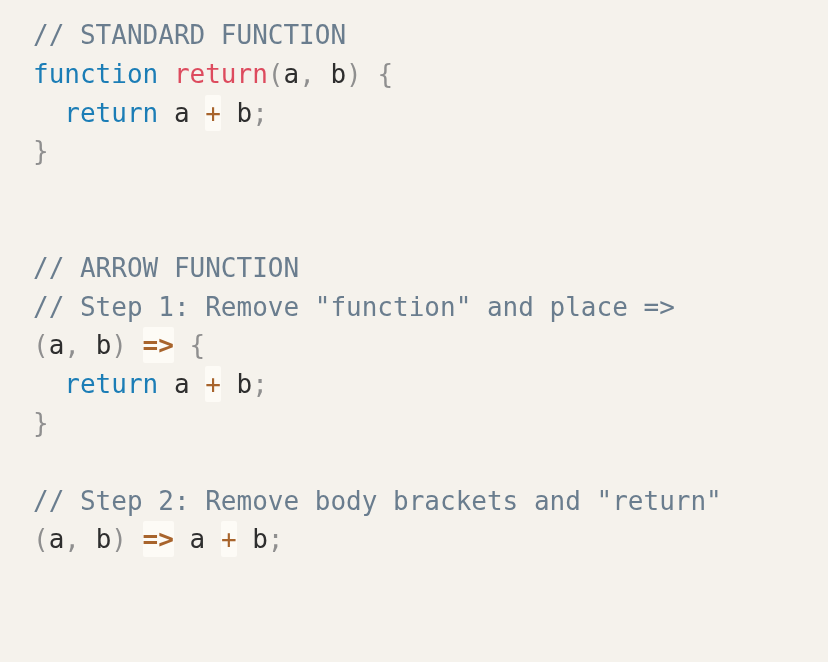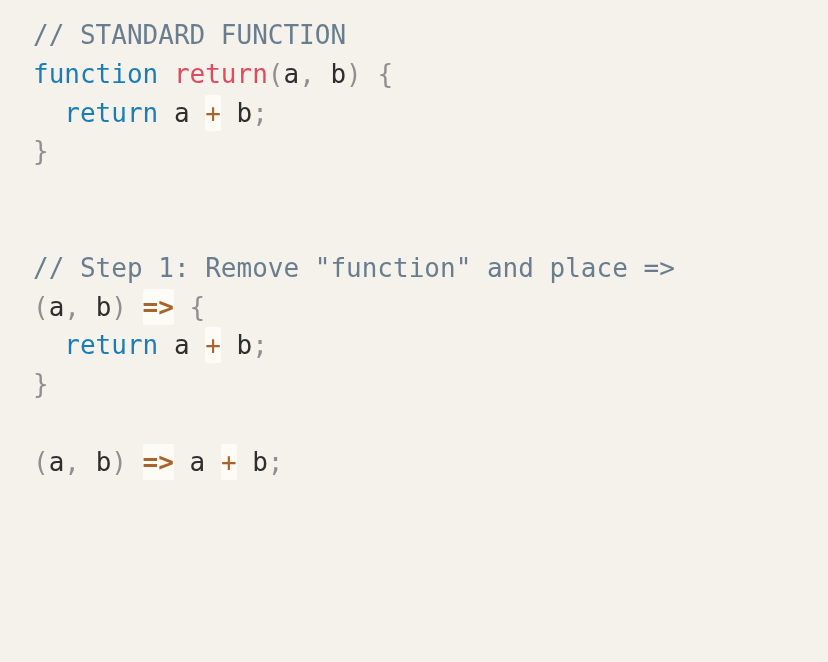--- a/index.html
+++ b/index.html
@@ -43,20 +43,22 @@
 </head>
 <body>
 
 <div class="code-block" id="code-block">
     <div class="code-line"><span class="tok-comment">// STANDARD FUNCTION</span></div>
     <div class="code-line"><span class="tok-keyword">function</span><span class="tok-plain"> </span><span class="tok-fname">return</span><span class="tok-punct">(</span><span class="tok-var">a</span><span class="tok-punct">, </span><span class="tok-var">b</span><span class="tok-punct">)</span><span class="tok-plain"> </span><span class="tok-punct">{</span></div>
     <div class="code-line"><span class="tok-plain">  </span><span class="tok-keyword">return</span><span class="tok-plain"> </span><span class="tok-var">a</span><span class="tok-plain"> </span><span class="tok-op">+</span><span class="tok-plain"> </span><span class="tok-var">b</span><span class="tok-punct">;</span></div>
     <div class="code-line"><span class="tok-punct">}</span></div>
     <div class="code-line"></div>
     <div class="code-line"></div>
+    <div class="code-line"><span class="tok-comment">// ARROW FUNCTION</span></div>
     <div class="code-line"><span class="tok-comment">// Step 1: Remove "function" and place =&gt;</span></div>
     <div class="code-line"><span class="tok-punct">(</span><span class="tok-var">a</span><span class="tok-punct">, </span><span class="tok-var">b</span><span class="tok-punct">)</span><span class="tok-plain"> </span><span class="tok-arrow">=&gt;</span><span class="tok-plain"> </span><span class="tok-punct">{</span></div>
     <div class="code-line"><span class="tok-plain">  </span><span class="tok-keyword">return</span><span class="tok-plain"> </span><span class="tok-var">a</span><span class="tok-plain"> </span><span class="tok-op">+</span><span class="tok-plain"> </span><span class="tok-var">b</span><span class="tok-punct">;</span></div>
     <div class="code-line"><span class="tok-punct">}</span></div>
     <div class="code-line"></div>
+    <div class="code-line"><span class="tok-comment">// Step 2: Remove body brackets and "return"</span></div>
     <div class="code-line"><span class="tok-punct">(</span><span class="tok-var">a</span><span class="tok-punct">, </span><span class="tok-var">b</span><span class="tok-punct">)</span><span class="tok-plain"> </span><span class="tok-arrow">=&gt;</span><span class="tok-plain"> </span><span class="tok-var">a</span><span class="tok-plain"> </span><span class="tok-op">+</span><span class="tok-plain"> </span><span class="tok-var">b</span><span class="tok-punct">;</span></div>
     <div class="code-line"></div>
   </div>
 
 </body></html>

